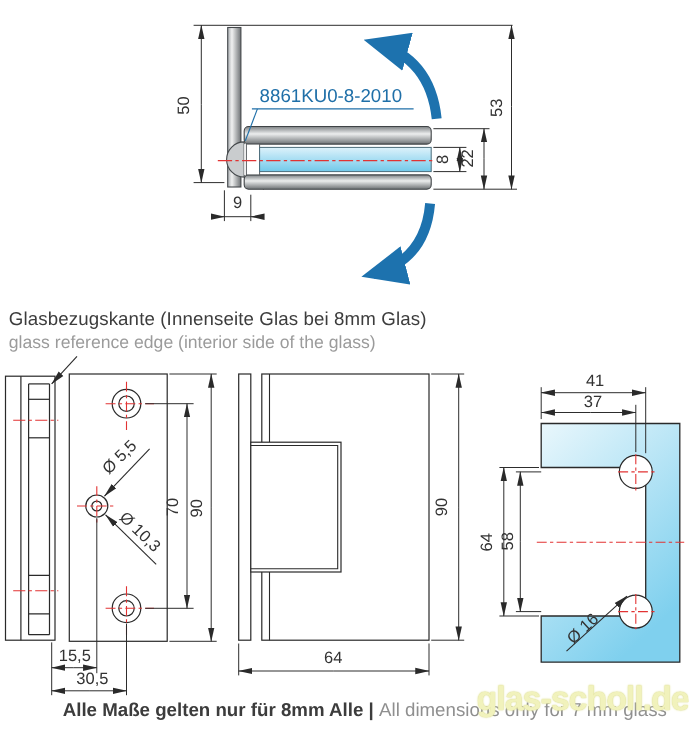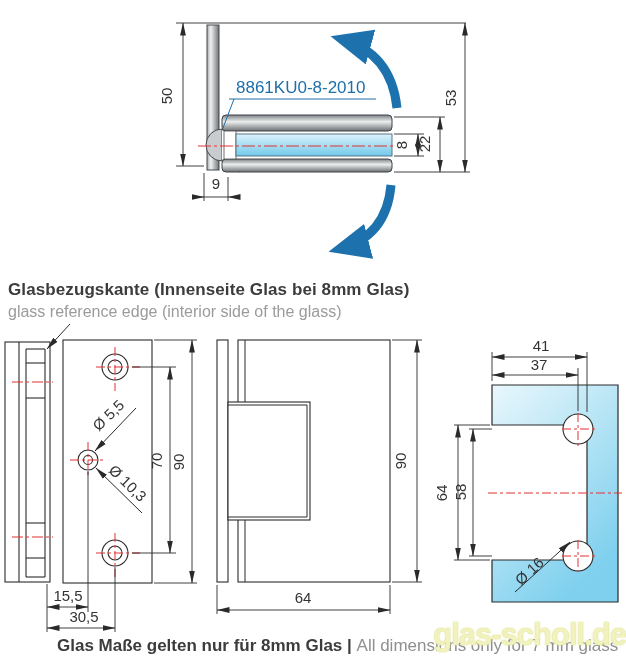--- a/index.html
+++ b/index.html
@@ -2,21 +2,21 @@
 <html><head>
 <meta charset="utf-8">
 <style>
   html,body{margin:0;padding:0;}
   body{
     width:626px;height:665px;position:relative;background:#ffffff;
     font-family:"Liberation Sans", sans-serif;overflow:hidden;
   }
   #drawing{position:absolute;left:0;top:0;}
   .note-de{
-    position:absolute;left:8px;top:280px;font-size:17px;font-weight:bold;
+    position:absolute;left:8px;top:280px;font-size:17px;font-weight:normal;
     color:#3c3c3c;letter-spacing:0.1px;
   }
   .note-en{
     position:absolute;left:8px;top:303px;font-size:16px;color:#9b9b9b;
   }
   .footer{
     position:absolute;left:57px;top:636px;font-size:17px;color:#3c3c3c;
     white-space:nowrap;z-index:2;
   }
   .footer .de,.footer .sep{font-weight:bold;color:#3c3c3c;}
@@ -273,15 +273,15 @@
     <text transform="translate(466,492) rotate(-90)" text-anchor="middle">58</text>
 
     <path d="M515,592 L570,542" stroke="#2a2a2a" stroke-width="1" marker-end="url(#da)"></path>
     <text transform="translate(533,575) rotate(-43)" text-anchor="middle">Ø 16</text>
   </g>
 </svg>
 
 <div class="note-de">Glasbezugskante (Innenseite Glas bei 8mm Glas)</div>
 <div class="note-en">glass reference edge (interior side of the glass)</div>
 
-<div class="footer"><span class="de">Glas Maße gelten nur für 8mm Glas</span><span class="sep"> </span><span class="sep">|</span><span class="sep"> </span><span class="en">All dimensions only for 7 mm glass</span></div>
+<div class="footer"><span class="de">Alle Maße gelten nur für 8mm Alle</span><span class="sep"> </span><span class="sep">|</span><span class="sep"> </span><span class="en">All dimensions only for 7 mm glass</span></div>
 
 <div class="watermark">glas-scholl.de</div>
 
 </body></html>

